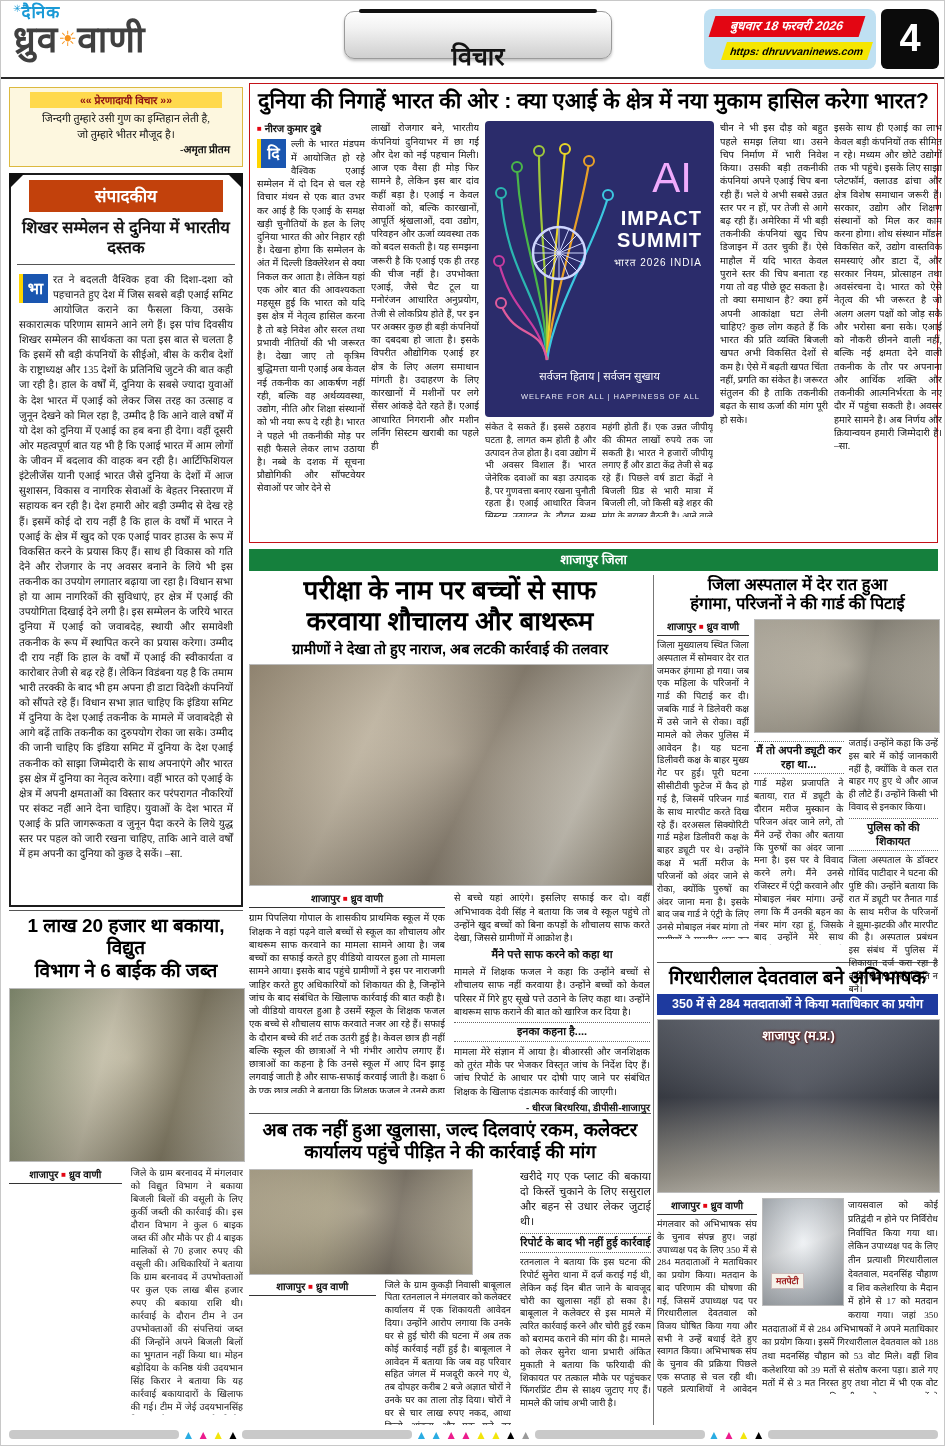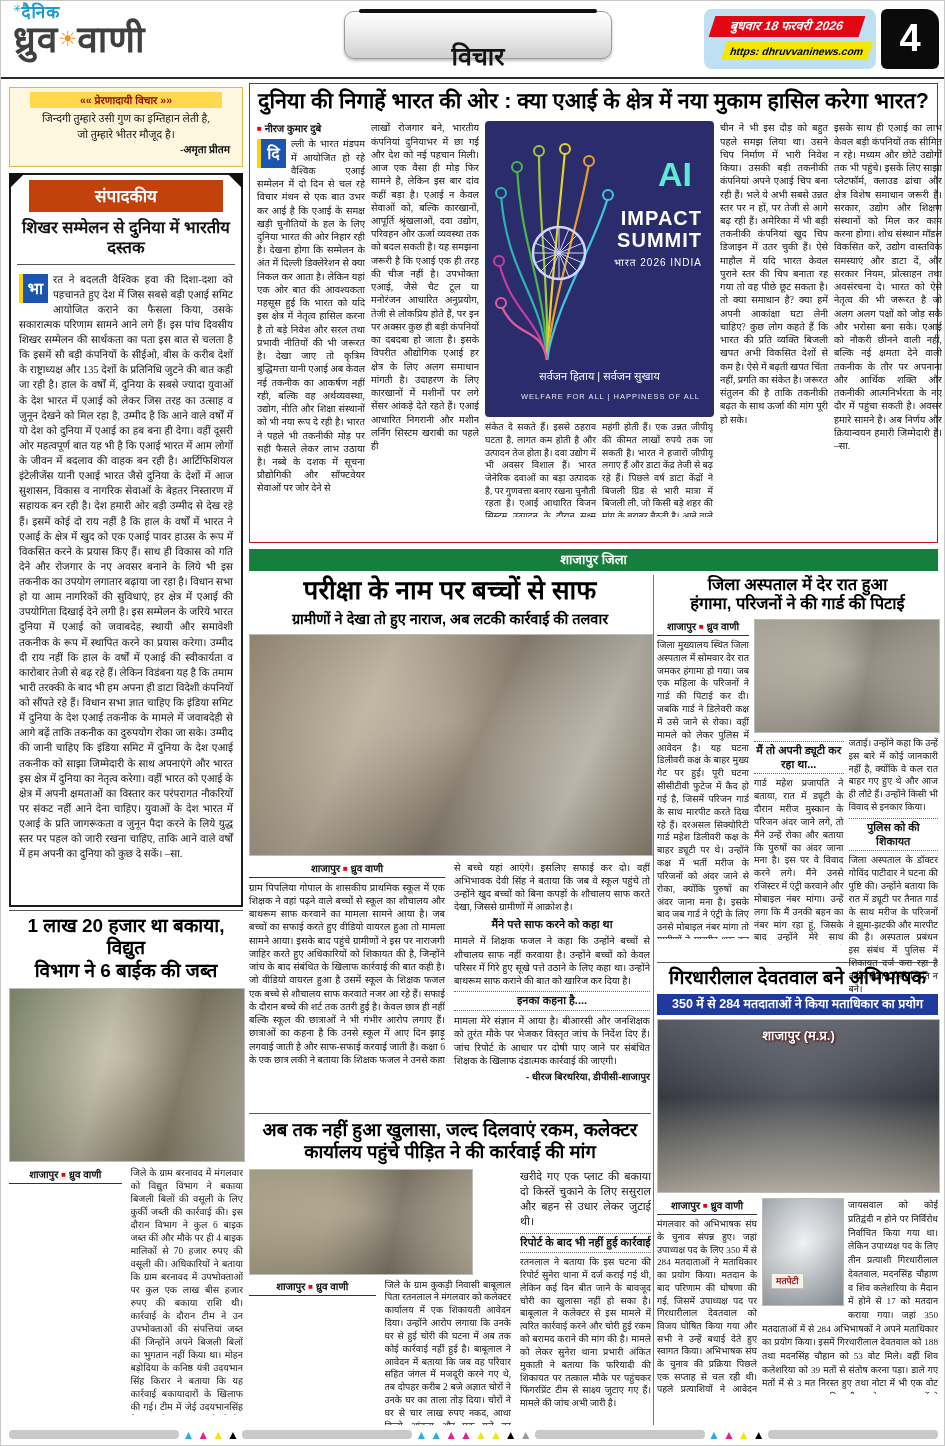--- a/index.html
+++ b/index.html
@@ -54,21 +54,21 @@
   .lead-cols{display:flex;gap:6px;margin-top:7px;height:398px;}
   .lcol{width:108px;flex:0 0 108px;}
   .lcenter{width:229px;flex:0 0 229px;}
   .lead-byline{font-weight:bold;font-size:10px;font-family:"Liberation Sans",sans-serif;margin-bottom:2px;}
   .redsq{color:#e30613;font-size:8px;vertical-align:1px;}
   .minicols{display:flex;gap:6px;margin-top:4px;height:96px;}
   .minicols .bt{font-size:9.2px;width:111px;}
   
   .summit{width:229px;height:296px;background:#2b2c6b;border-radius:4px;position:relative;overflow:hidden;
       font-family:"Liberation Sans",sans-serif;color:#fff;}
-  .summit .ai{position:absolute;right:22px;top:38px;color:#5eead4;font-size:34px;font-weight:bold;line-height:.9;}
+  .summit .ai{position:absolute;right:22px;top:38px;color:#f0abfc;font-size:42px;font-weight:normal;line-height:.9;}
   .summit .impact{position:absolute;right:12px;top:86px;font-size:20px;font-weight:bold;letter-spacing:1px;}
   .summit .sumt{position:absolute;right:12px;top:108px;font-size:20px;font-weight:bold;letter-spacing:1px;}
   .summit .ed{position:absolute;right:12px;top:134px;font-size:10px;letter-spacing:1px;}
   .summit .tg1{position:absolute;left:0;right:0;bottom:34px;text-align:center;font-size:11px;}
   .summit .tg2{position:absolute;left:0;right:0;bottom:16px;text-align:center;font-size:7.5px;letter-spacing:1px;color:#e8e8f5;margin-left:22px;}
   
   #district{left:248px;top:548px;width:689px;height:22px;background:#15803d;color:#fff;text-align:center;
       font-size:13px;font-weight:bold;line-height:22px;font-family:"Liberation Sans",sans-serif;}
   .vrule{width:1px;background:#777;}
   .hrule{height:1px;background:#555;}
@@ -210,20 +210,21 @@
 
   <div id="district" class="abs">शाजापुर जिला</div>
 
   <div class="abs vrule" style="left:652px;top:574px;height:850px;"></div>
   <div class="abs hrule" style="left:656px;top:961px;width:281px;"></div>
   <div class="abs hrule" style="left:248px;top:1112px;width:402px;"></div>
   <div class="abs hrule" style="left:8px;top:909px;width:234px;"></div>
 
   <div class="abs" style="left:248px;top:574px;width:402px;">
     <div class="hl" style="font-size:26px;">परीक्षा के नाम पर बच्चों से साफ</div>
+    <div class="hl" style="font-size:26px;">करवाया शौचालय और बाथरूम</div>
     <div class="hl" style="font-size:14.5px;margin-top:5px;">ग्रामीणों ने देखा तो हुए नाराज, अब लटकी कार्रवाई की तलवार</div>
     <div class="photo ph-toilet" style="width:402px;height:220px;margin-top:6px;">
         <div class="shade"></div>
       </div>
     <div class="t-cols" style="margin-top:5px;height:200px;">
       <div class="c">
         <div class="byline"><span>शाजापुर</span> <span class="redsq">■</span> <span>ध्रुव वाणी</span></div>
         <div class="bt" style="height:182px;">ग्राम पिपलिया गोपाल के शासकीय प्राथमिक स्कूल में एक शिक्षक ने वहां पढ़ने वाले बच्चों से स्कूल का शौचालय और बाथरूम साफ करवाने का मामला सामने आया है। जब बच्चों का सफाई करते हुए वीडियो वायरल हुआ तो मामला सामने आया। इसके बाद पहुंचे ग्रामीणों ने इस पर नाराजगी जाहिर करते हुए अधिकारियों को शिकायत की है, जिन्होंने जांच के बाद संबंधित के खिलाफ कार्रवाई की बात कही है। जो वीडियो वायरल हुआ है उसमें स्कूल के शिक्षक फजल एक बच्चे से शौचालय साफ करवाते नजर आ रहे हैं। सफाई के दौरान बच्चे की शर्ट तक उतरी हुई है। केवल छात्र ही नहीं बल्कि स्कूल की छात्राओं ने भी गंभीर आरोप लगाए हैं। छात्राओं का कहना है कि उनसे स्कूल में आए दिन झाड़ू लगवाई जाती है और साफ-सफाई करवाई जाती है। कक्षा 6 के एक छात्र लकी ने बताया कि शिक्षक फजल ने उनसे कहा था कि परीक्षा वाली हैं और बाहर के गांवों</div>
       </div>
       <div class="c">

